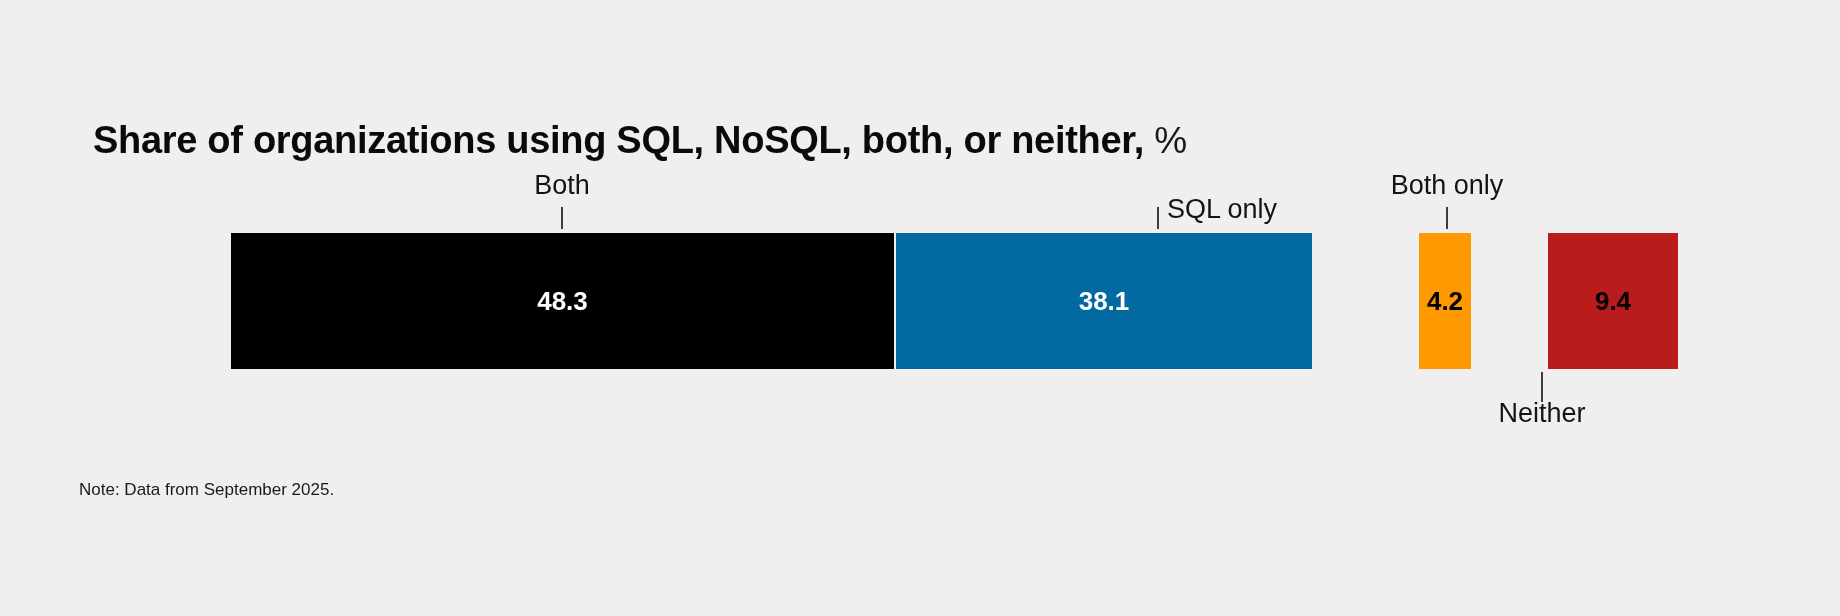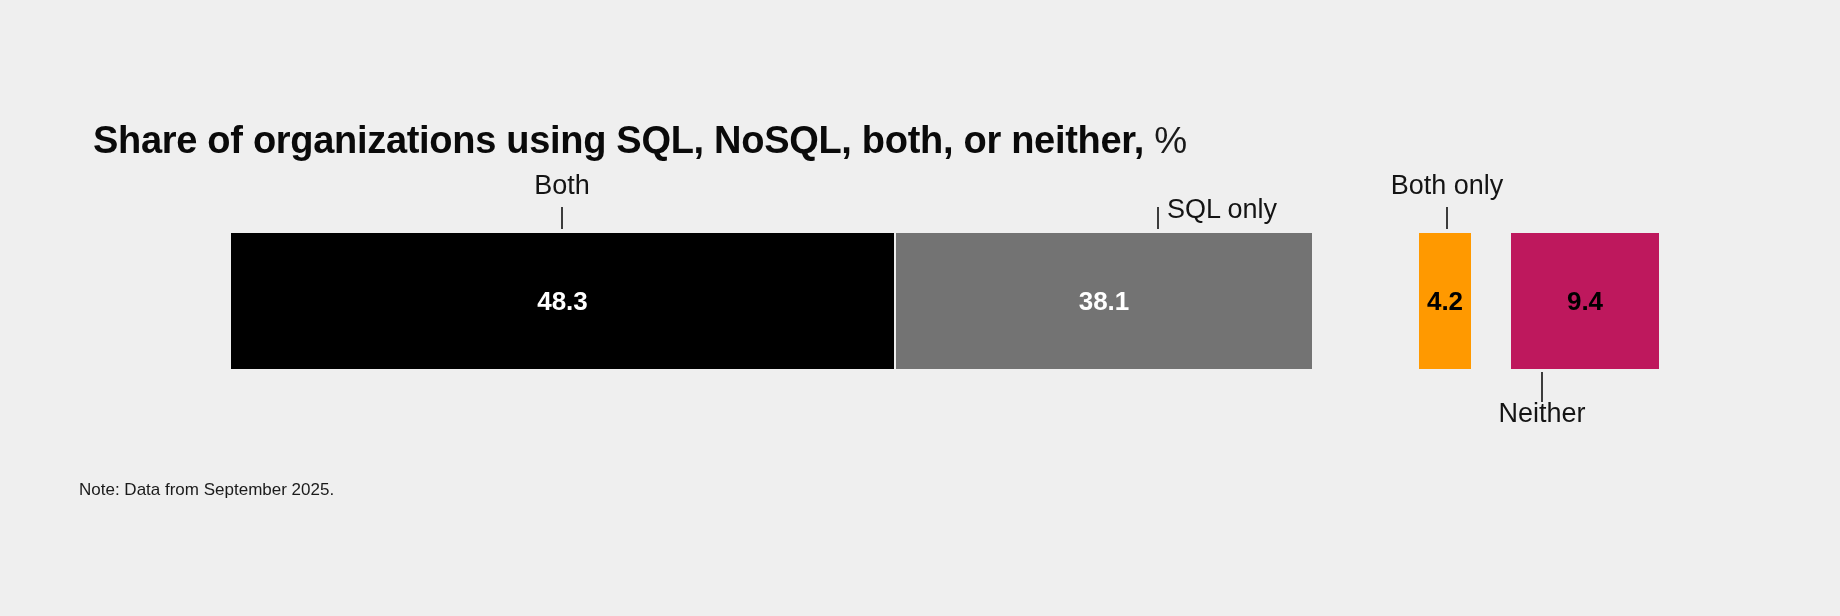--- a/index.html
+++ b/index.html
@@ -118,29 +118,29 @@
 
   <div class="callout callout-above" style="left:1447px; top:172px;">Both only</div>
   <div class="tick" style="left:1446px; top:207px; height:22px;"></div>
 
   <div id="bar-track">
 
     <div class="bar-segment" style="left:0px; width:663px; background:#000000;">
       <span class="bar-value" style="color:#ffffff;">48.3</span>
     </div>
 
-    <div class="bar-segment" style="left:665px; width:416px; background:#737373;">
+    <div class="bar-segment" style="left:665px; width:416px; background:#0369a1;">
       <span class="bar-value" style="color:#ffffff;">38.1</span>
     </div>
 
     <div class="bar-segment" style="left:1188px; width:52px; background:#ff9900;">
       <span class="bar-value" style="color:#000000;">4.2</span>
     </div>
 
-    <div class="bar-segment" style="left:1280px; width:148px; background:#be185d;">
+    <div class="bar-segment" style="left:1317px; width:130px; background:#b91c1c;">
       <span class="bar-value" style="color:#000000;">9.4</span>
     </div>
 
   </div>
 
   <div class="tick" style="left:1541px; top:372px; height:30px;"></div>
   <div class="callout callout-below" style="left:1542px; top:400px;">Neither</div>
 
   <div id="footer">
     <div>Note: Data from September 2025.</div>

